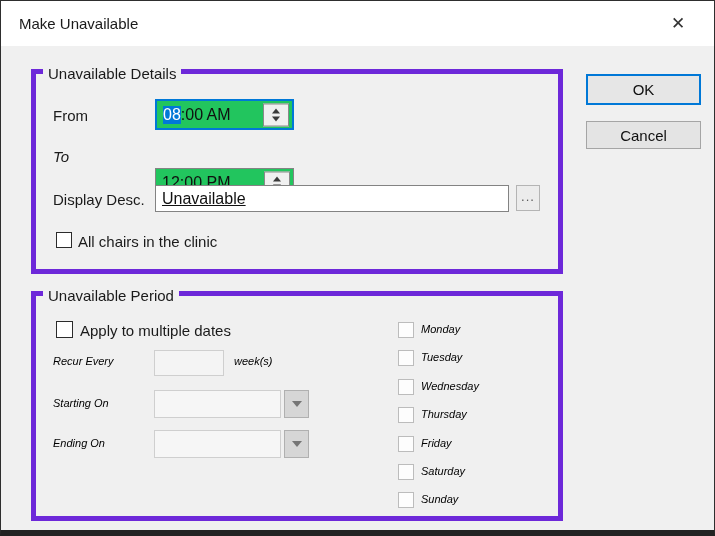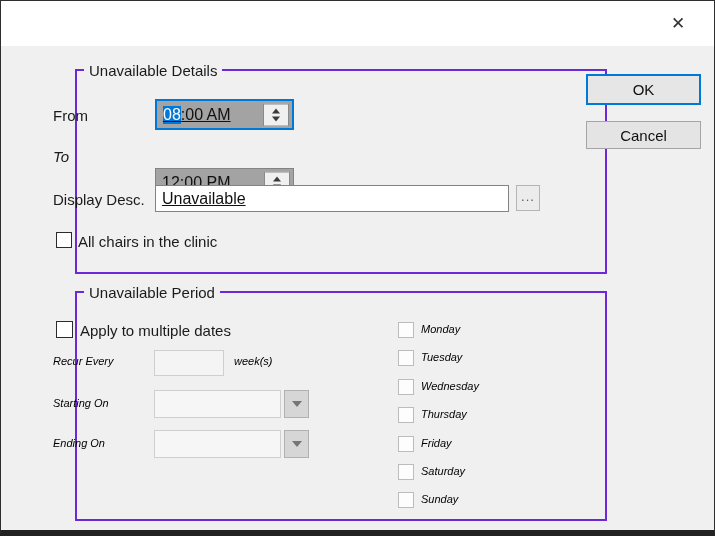--- a/index.html
+++ b/index.html
@@ -24,37 +24,37 @@
     font-size:15px; color:#1a1a1a;
   }
   .close-btn {
     position:absolute; left:654px; top:2px; width:46px; height:41px;
     display:flex; align-items:center; justify-content:center;
     font-size:17px; color:#333; cursor:default;
   }
 
   
   .groupbox {
-    position:absolute; border:2px solid #6d28d9; background:transparent;margin-left:44px;
+    position:absolute; border:5px solid #6d28d9; background:transparent;
   }
   .groupbox > .group-title {
     position:absolute; top:-9px; left:7px; padding:0 5px;
     background:#f0f0f0; font-size:15px; color:#1a1a1a; white-space:nowrap;
   }
   #group-details { left:30px; top:68px; width:532px; height:205px; }
   #group-period  { left:30px; top:290px; width:532px; height:230px; }
 
   .lbl { position:absolute; font-size:15px; color:#1a1a1a; white-space:nowrap; }
   .lbl-dis { position:absolute; font-size:11px; color:#000000; white-space:nowrap;font-style:italic; }
 
   
   .time-field {
-    position:absolute; background:#a3a3a3;
+    position:absolute; background:#22c55e;
     font-size:16px; color:#101010;
-    display:flex; align-items:center; padding-left:6px;text-decoration:underline;
+    display:flex; align-items:center; padding-left:6px;
   }
   #from-field {
     left:154px; top:98px; width:139px; height:31px;
     border:2px solid #0078d7;
   }
   #to-field {
     left:154px; top:139px; width:139px; height:29px;
     border:1px solid #838383;
     margin-top:28px;
   }
@@ -119,20 +119,21 @@
   #cancel-btn {
     top:120px; height:28px; background:#e4e4e4; border:1px solid #a5a5a5;
   }
 </style>
 </head>
 <body>
 
 <div class="window">
 
   <div class="titlebar">
+    <div class="title-text">Make Unavailable</div>
     <div class="close-btn">✕</div>
   </div>
 
   <div class="groupbox" id="group-details">
     <span class="group-title">Unavailable Details</span>
   </div>
 
   <div class="lbl" style="left:52px; top:106px;">From</div>
   <div class="time-field" id="from-field">
     <span class="sel-blue">08</span>

